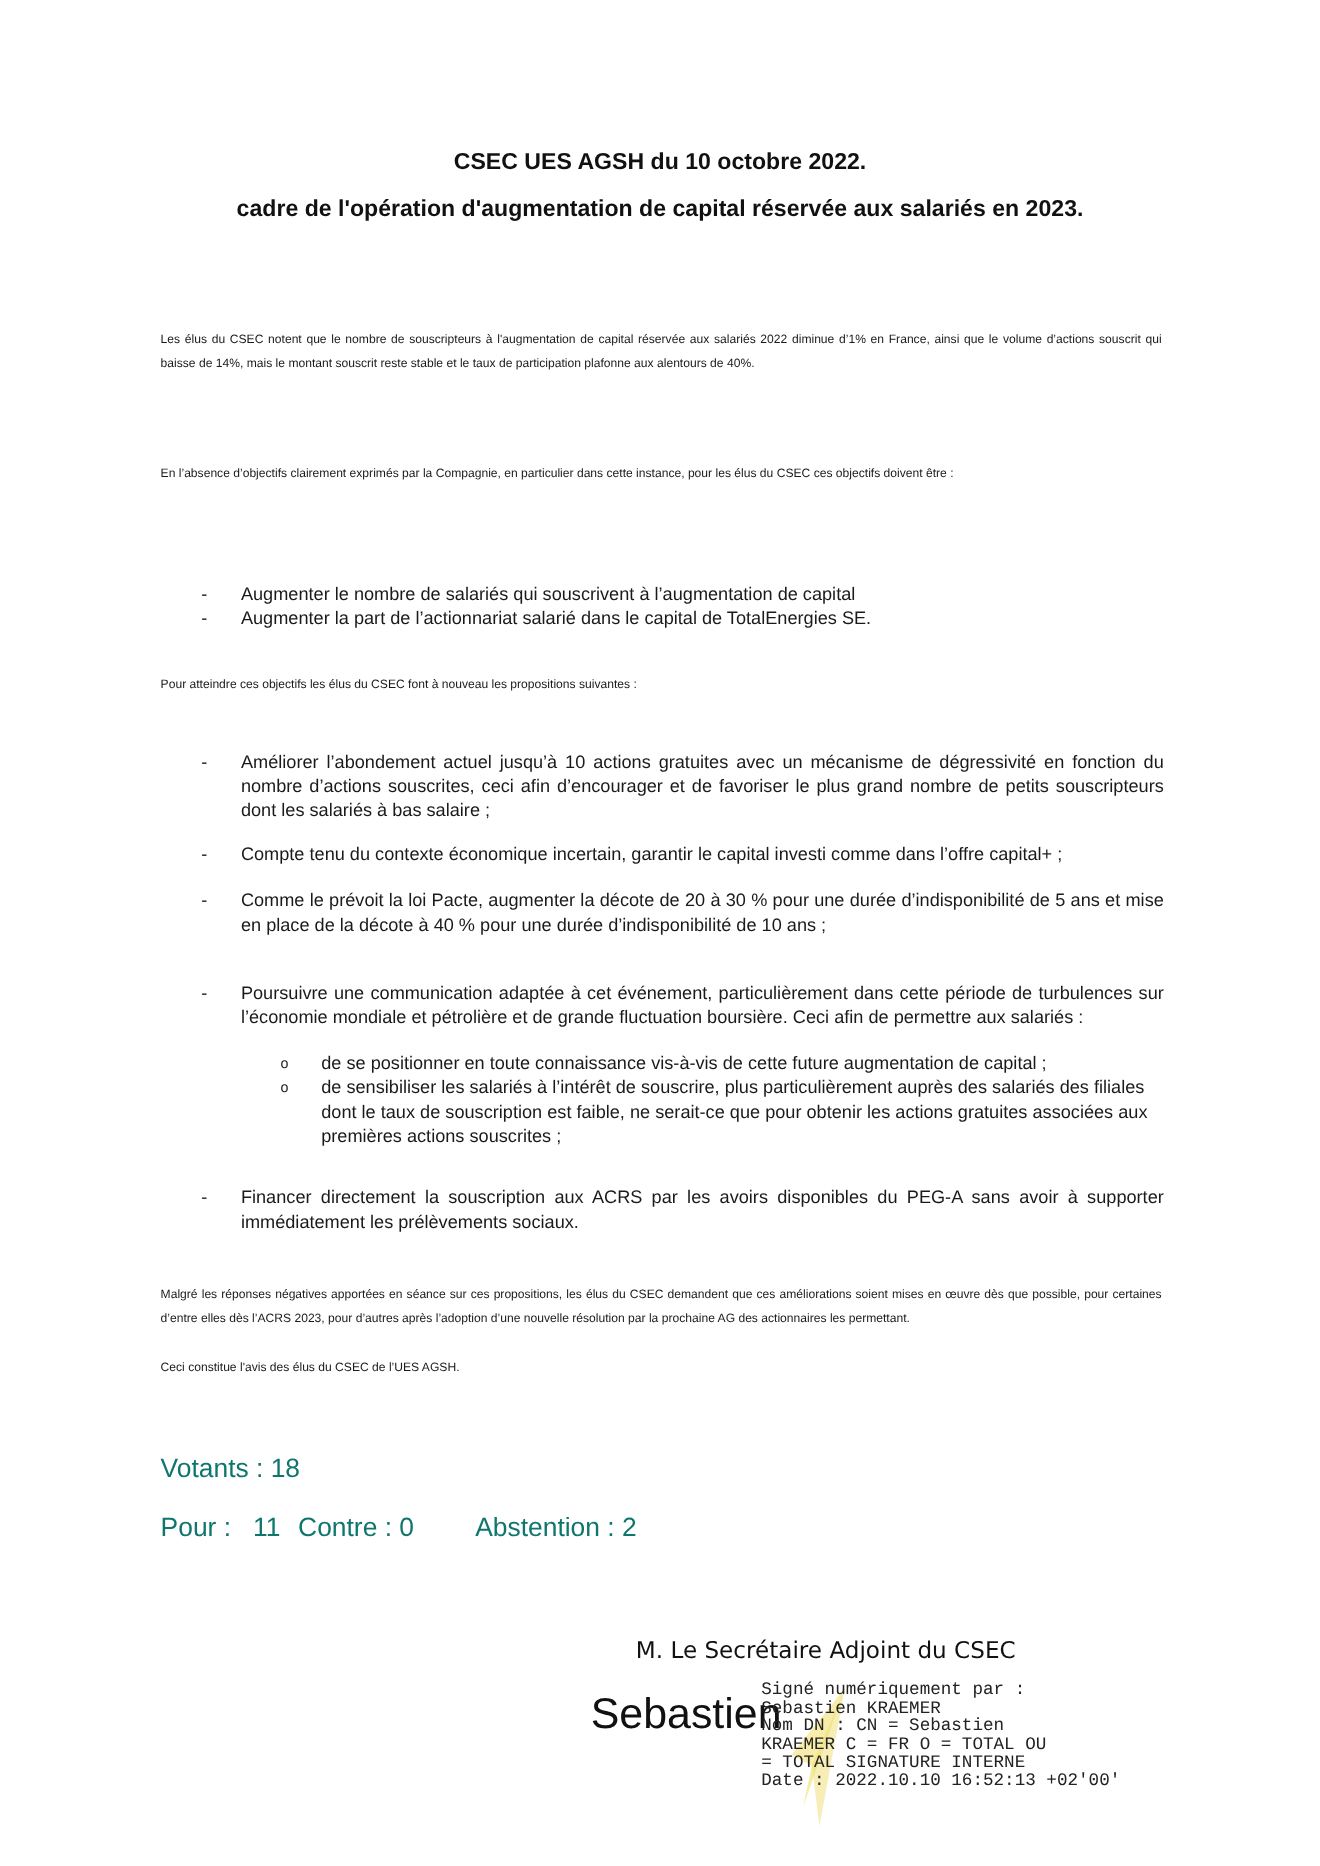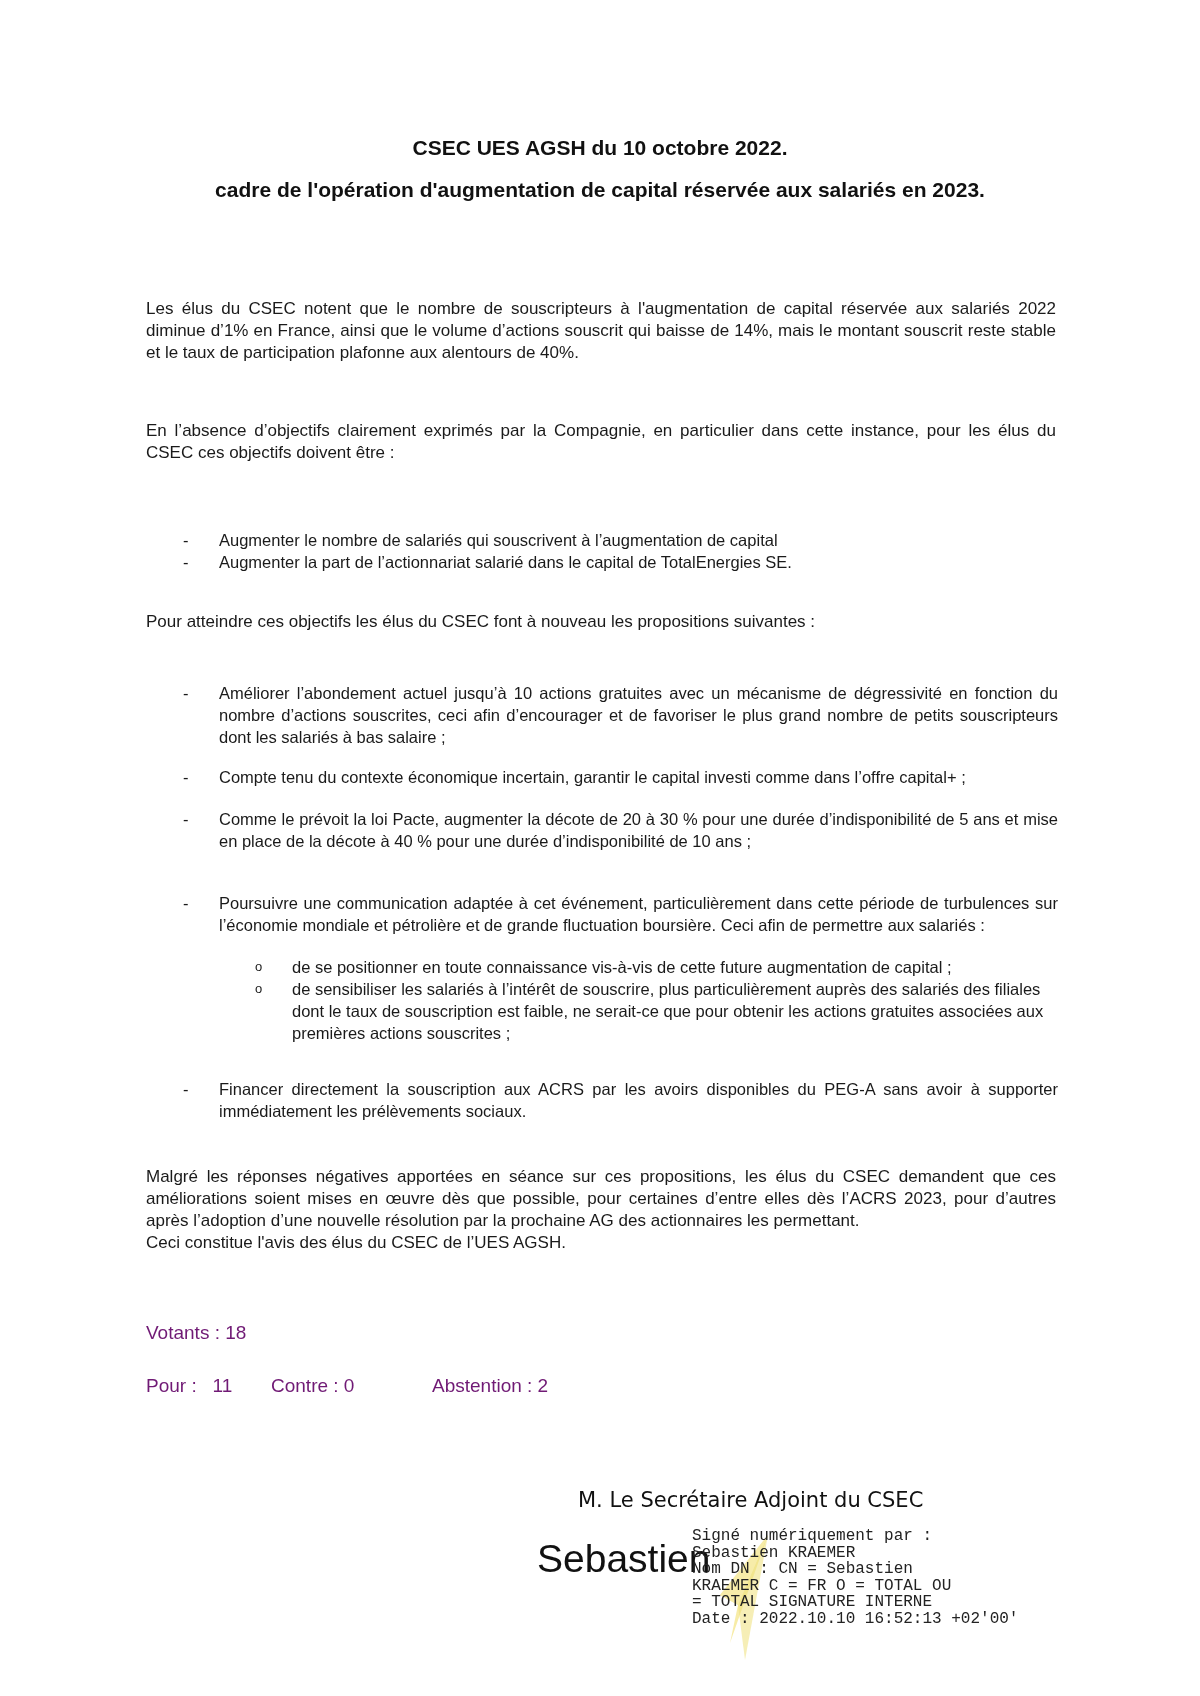--- a/index.html
+++ b/index.html
@@ -3,31 +3,31 @@
 <meta charset="utf-8">
 <style>
   html, body { margin: 0; padding: 0; background: #ffffff; }
   body { width: 1200px; height: 1696px; position: relative; overflow: hidden;
          font-family: "Liberation Sans", sans-serif; color: #111; }
   .page { position: absolute; left: 0; top: 0; width: 1200px; height: 1696px; }
   .title { position: absolute; left: 0; width: 1200px; text-align: center;
            font-weight: bold; font-size: 21px; color: #111; }
   .subtitle { position: absolute; left: 170px; width: 860px; text-align: center;
               font-weight: bold; font-size: 21px; line-height: 28px; color: #111; }
-  .p { position: absolute; left: 146px; width: 910px; font-size: 17px;
+  .p { position: absolute; left: 146px; width: 910px; font-size: 11px;
        line-height: 22px; text-align: justify; color: #1a1a1a; }
   .li { position: absolute; left: 183px; width: 875px; font-size: 16.5px;
         line-height: 22px; text-align: justify; color: #1a1a1a; }
   .li .dash { position: absolute; left: 0; top: 0; width: 20px; }
   .li .txt { display: block; margin-left: 36px; }
   .sub { position: absolute; left: 255px; width: 805px; font-size: 16.5px;
          line-height: 22px; color: #1a1a1a; }
   .sub .bullet { position: absolute; left: 0; top: 0; font-size: 13px; }
   .sub .txt { display: block; margin-left: 37px; }
-  .vote { position: absolute; font-size: 19px; color: #701a75; }
+  .vote { position: absolute; font-size: 24px; color: #0f766e; }
   .sig-role { position: absolute; left: 578px; top: 1488px; font-size: 21px;
               font-family: "DejaVu Sans", sans-serif; color: #111; }
   .sig-name { position: absolute; left: 537px; font-size: 39px; color: #111; line-height: 44px; }
   .sig-details { position: absolute; left: 692px; top: 1528px; font-size: 16px;
                  line-height: 16.5px; color: #222; font-family: Liberation Mono, monospace; }
   .sig-logo { position: absolute; left: 700px; top: 1525px; width: 80px; height: 135px; }
 </style>
 </head>
 <body>
 

